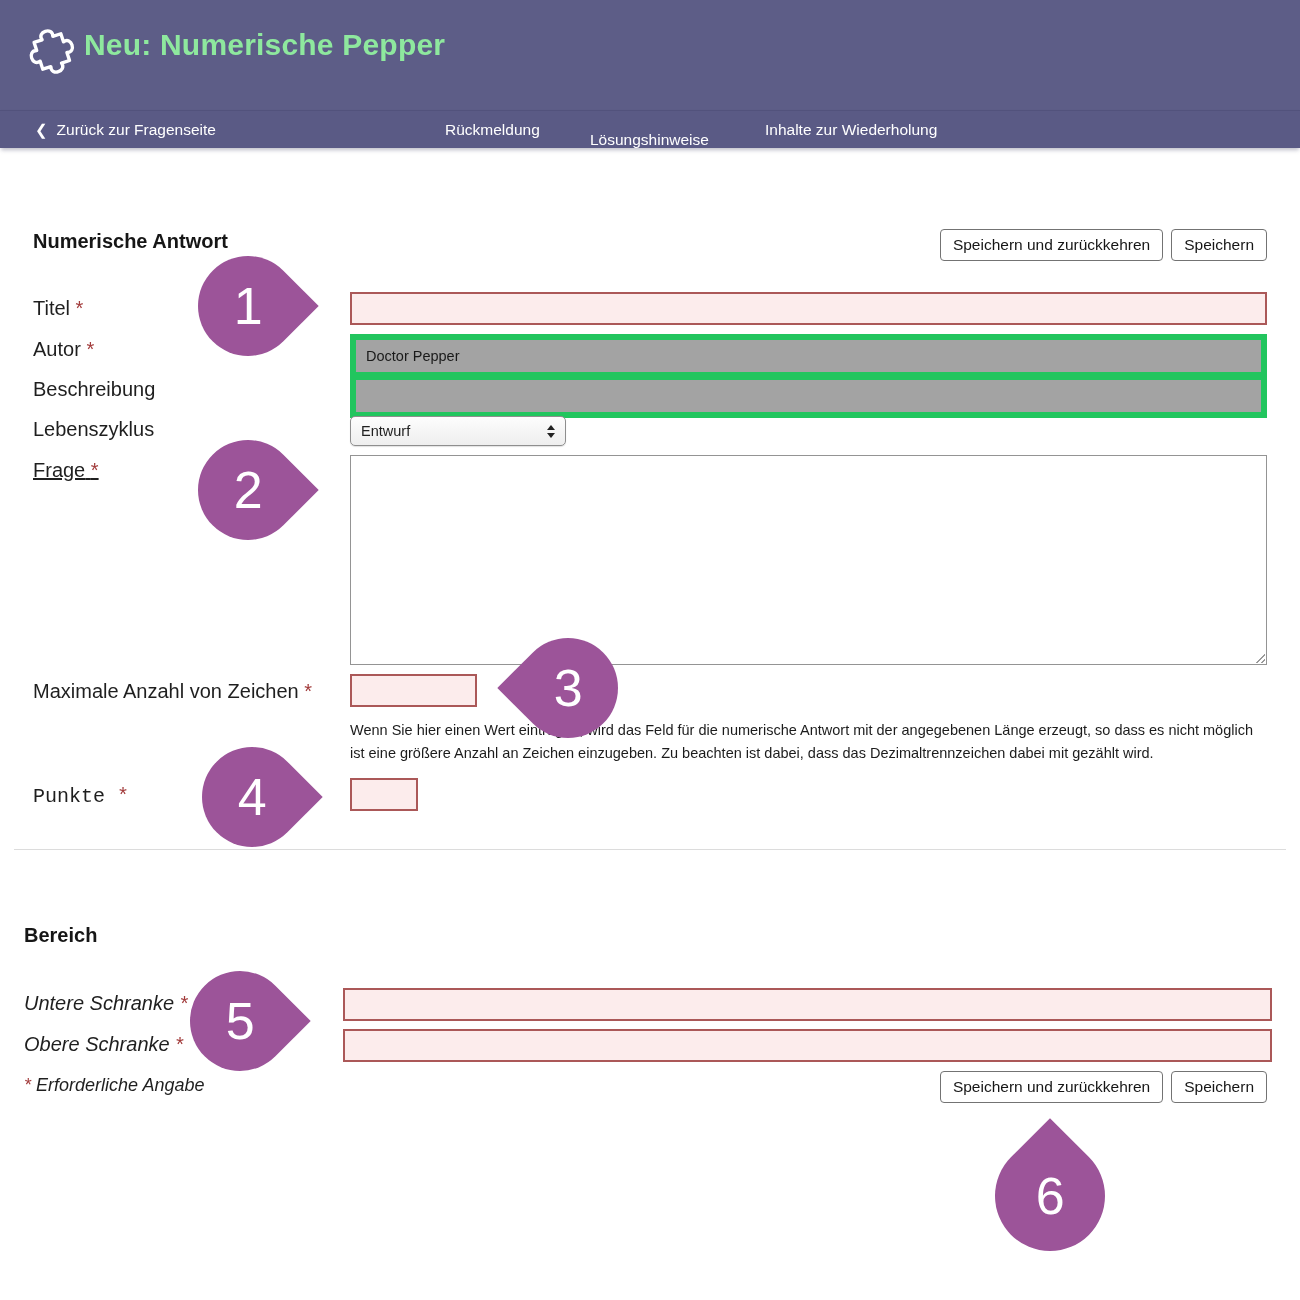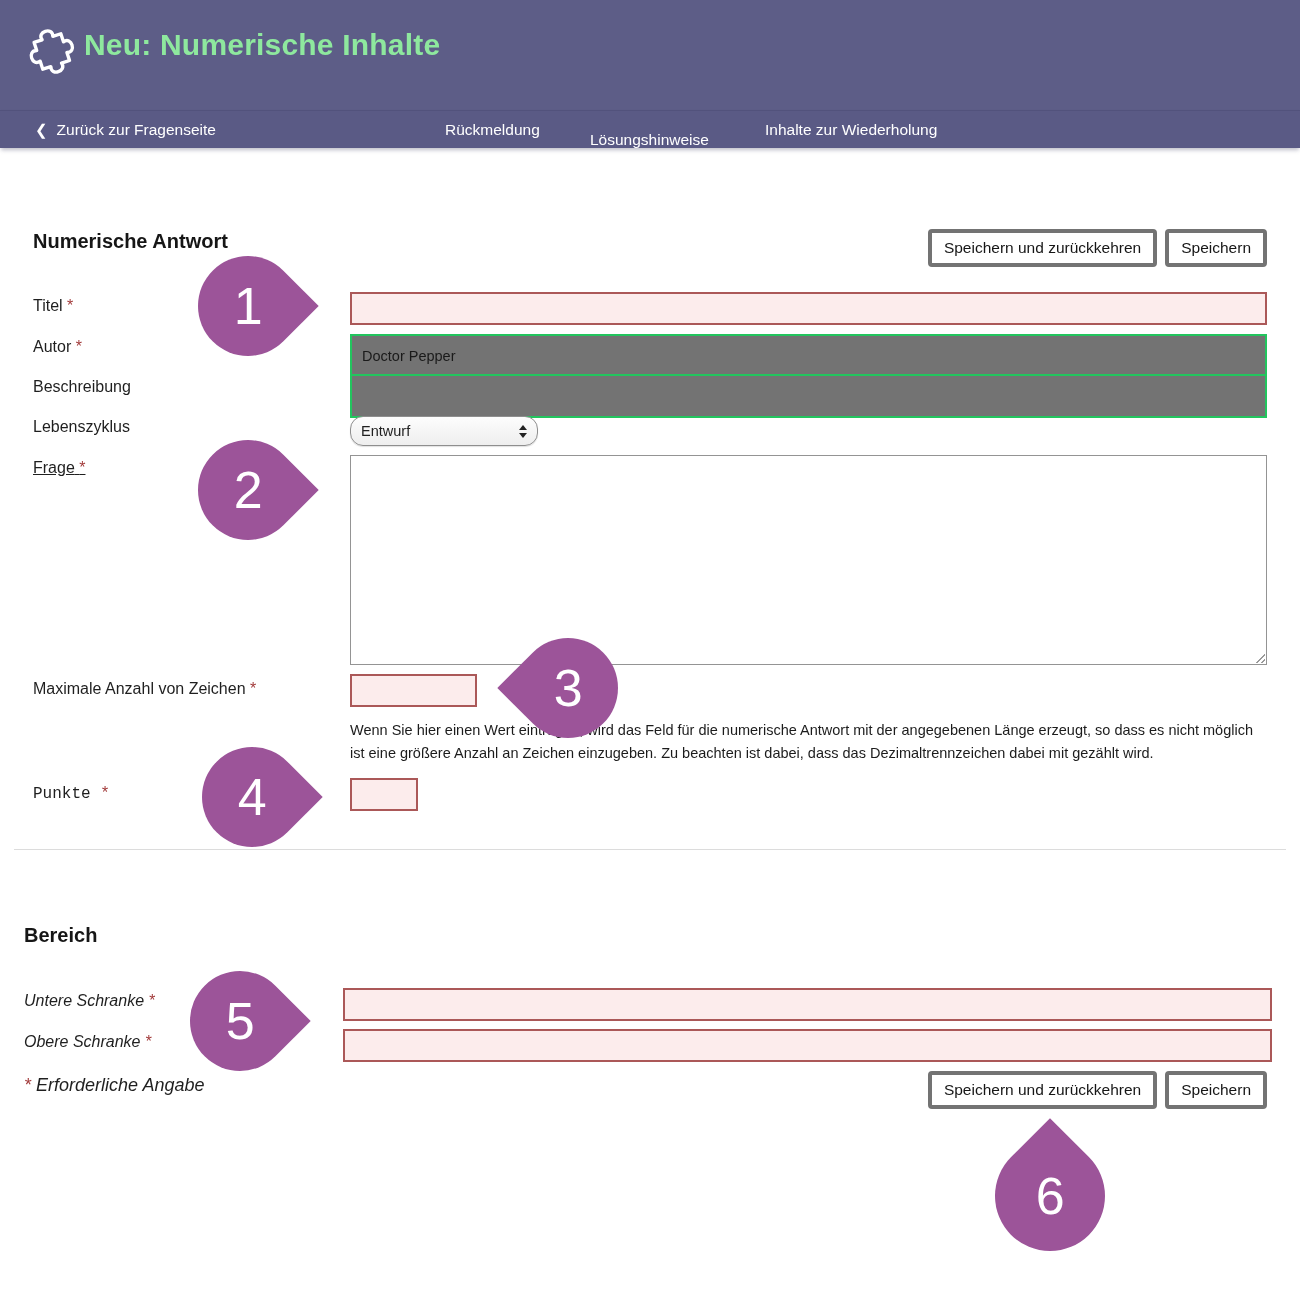--- a/index.html
+++ b/index.html
@@ -40,40 +40,40 @@
   .tab.t2 { left:445px; } .tab.t3 { left:590px;align-items:flex-end; } .tab.t4 { left:765px; }
   .tab.t1 { left:256px; }
 
   
   .h2 { position:absolute; font-size:20px; font-weight:700; color:#161616; }
   .h2.numerische { left:33px; top:230px; }
   .h2.bereich { left:24px; top:924px; }
 
   .btn {
     font-family:inherit; font-size:15.5px; color:#161616;
-    background:#fff; border:4px solid #737373; border-radius:4px;
+    background:#fff; border:1px solid #737373; border-radius:4px;
     padding:6px 12px; cursor:pointer; white-space:nowrap;
   }
   .btns { position:absolute; right:33px; display:flex; gap:8px; }
   .btns.top { top:229px; }
   .btns.bottom { top:1071px; }
 
-  .lbl { position:absolute; left:33px; font-size:16px; color:#1f1f1f;text-align:center; }
+  .lbl { position:absolute; left:33px; font-size:20px; color:#1f1f1f;text-align:center; }
   .lbl .req, .req { color:#a23b3b; }
 
   .inp {
     position:absolute; left:350px; width:917px; height:44px;
-    border:2px solid #22c55e; background:#737373; font-family:inherit;
+    border:6px solid #22c55e; background:#a3a3a3; font-family:inherit;
     font-size:14.5px; padding:0 10px; color:#1a1a1a;
   }
   .inp.error { background:#fcecec; border:2px solid #ab5858; height:33px; }
 
   .select {
-    position:absolute; left:350px; top:416px; width:188px; height:30px;
-    border:1px solid #8e8e8e; border-radius:13px;
+    position:absolute; left:350px; top:416px; width:216px; height:30px;
+    border:1px solid #8e8e8e; border-radius:5px;
     background:linear-gradient(#fdfdfd,#eeeeee);
     box-shadow:0 1px 1px rgba(0,0,0,.12);
     display:flex; align-items:center; padding:0 10px; font-size:14.5px; cursor:pointer;
   }
   .select .val { flex:1; }
   .arrows { display:flex; flex-direction:column; gap:3px; align-items:center; }
   .arrows i { display:block; width:0; height:0; border-left:4px solid transparent; border-right:4px solid transparent; }
   .arrows i.up { border-bottom:5px solid #222; }
   .arrows i.dn { border-top:5px solid #222; }
 
@@ -114,21 +114,21 @@
 </style>
 </head>
 <body>
 
 <div class="header">
   <svg class="puzzle" width="54" height="60" viewBox="0 0 48 48">
     <g transform="rotate(-18 24 26)">
       <path d="M13 17 h7.5 c-2.8-8.5 12.8-8.5 10 0 H38 v7.5 c8.5-2.8 8.5 12.8 0 10 V42 h-7.5 c2.8 8.5 -12.8 8.5 -10 0 H13 v-7.5 c-8.5 2.8 -8.5-12.8 0-10 z" fill="none" stroke="#ffffff" stroke-width="3" stroke-linejoin="round"></path>
     </g>
   </svg>
-  <div class="page-title">Neu: Numerische Inhalte</div>
+  <div class="page-title">Neu: Numerische Pepper</div>
 </div>
 
 <div class="tabstrip">
   <div class="tab-back">
     <span class="chev">❮</span>
     <span>Zurück zur Fragenseite</span>
   </div>
   <div class="tab t2">
     <span>Rückmeldung</span>
   </div>

